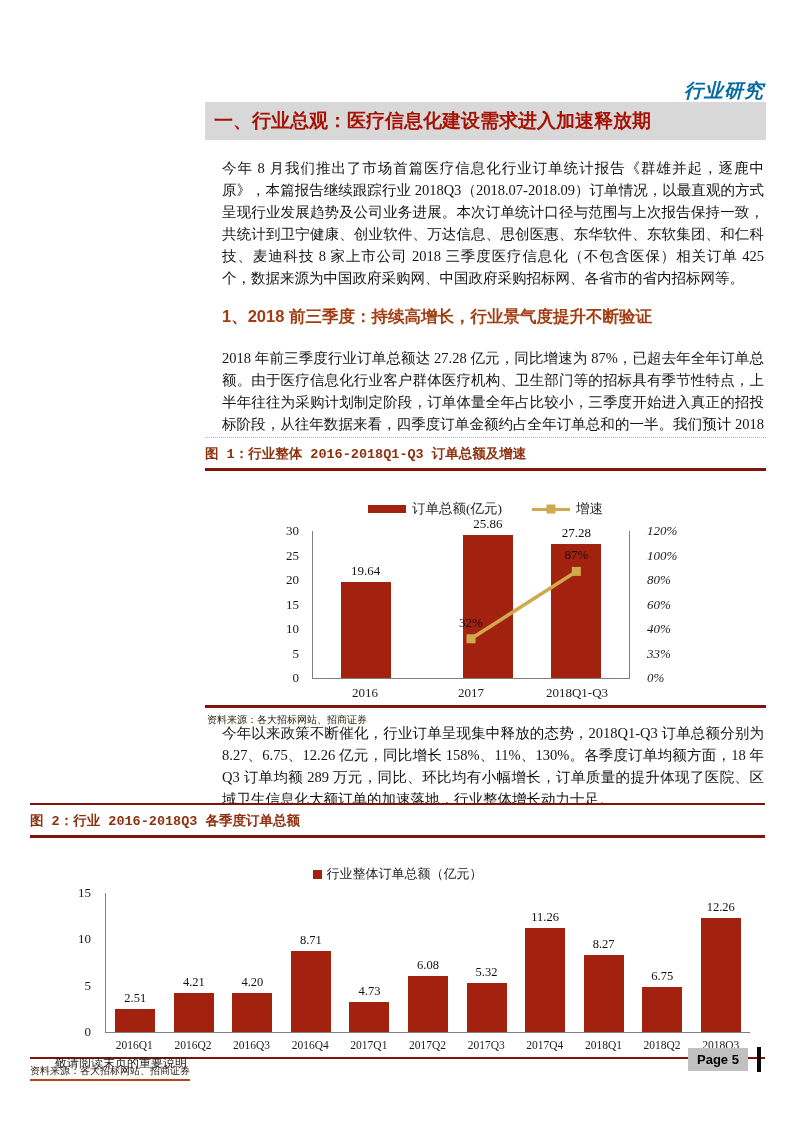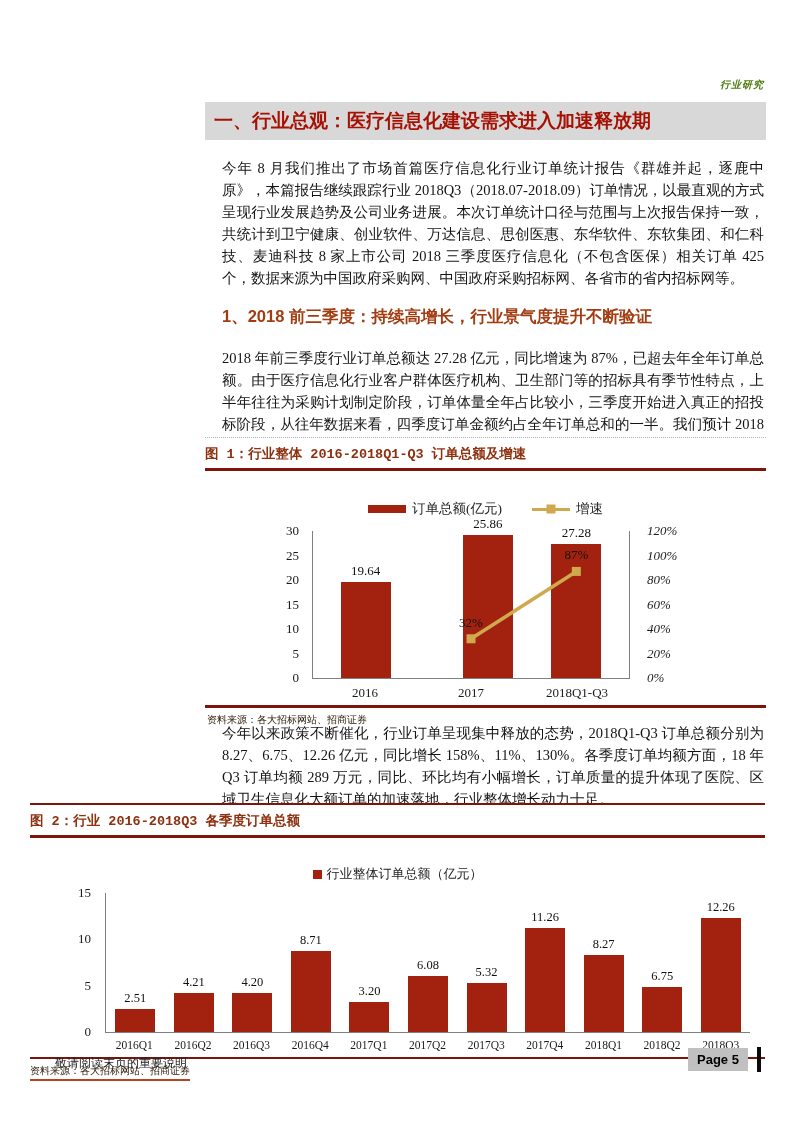--- a/index.html
+++ b/index.html
@@ -1,21 +1,21 @@
 <!DOCTYPE html>
 <html style="--bar-red: #A3220F; --line-gold: #D0A84E; --rule-red: #7E150D;"><head>
 <meta charset="utf-8">
 <style>
   html,body{margin:0;padding:0;background:#fff;}
   .page{position:relative;width:793px;height:1122px;background:#fff;overflow:hidden;
         font-family:"Liberation Serif","DejaVu Serif",serif;color:#111;}
 
   
   .header-right{position:absolute;top:78px;left:640px;width:124px;text-align:right;
-    font-size:10px;font-weight:bold;font-style:italic;color:#4d7c0f;letter-spacing:1px;}
+    font-size:19px;font-weight:bold;font-style:italic;color:#0369a1;letter-spacing:1px;}
 
   
   .banner{position:absolute;top:102px;left:205px;width:552px;height:38px;background:#D8D8D8;
     color:#A61104;font-weight:bold;font-size:19px;line-height:38px;padding-left:9px;
     font-family:"Liberation Sans","DejaVu Sans",sans-serif;}
 
   .para{position:absolute;left:222px;width:542px;font-size:14.5px;line-height:22px;
     text-align:justify;color:#141414;}
   .para1{top:157px;}
   .para2{top:347px;}
@@ -145,21 +145,21 @@
         <svg class="line-svg" viewBox="0 0 316 147" width="316" height="147">
             <polyline points="158,107.8 263.3333333333333,40.425" fill="none" stroke="#D0A84E" stroke-width="3.5"></polyline>
             <rect x="153.5" y="103.3" width="9" height="9" fill="#D0A84E"></rect>
             <rect x="258.8333333333333" y="35.925" width="9" height="9" fill="#D0A84E"></rect>
           </svg>
       <div class="pt-label" style="left: 158px; top: 99.8px;">32%</div>
           <div class="pt-label" style="left: 263.333px; top: 32.425px;">87%</div>
         </div>
       <div class="axis fig1-axis-right">
           <div class="tick tl" style="top: 147px;">0%</div>
-          <div class="tick tl" style="top: 122.5px;">20%</div>
+          <div class="tick tl" style="top: 122.5px;">33%</div>
           <div class="tick tl" style="top: 98px;">40%</div>
           <div class="tick tl" style="top: 73.5px;">60%</div>
           <div class="tick tl" style="top: 49px;">80%</div>
           <div class="tick tl" style="top: 24.5px;">100%</div>
           <div class="tick tl" style="top: 0px;">120%</div>
         </div>
       <div class="x-labels fig1-xl">
           <div class="xlab">2016</div>
           <div class="xlab">2017</div>
           <div class="xlab">2018Q1-Q3</div>
@@ -204,21 +204,21 @@
                 <div class="bar-label c2-label">4.20</div>
               </div>
             </div>
             <div class="slot">
               <div class="bar c2bar" style="height: 80.7127px;">
                 <div class="bar-label c2-label">8.71</div>
               </div>
             </div>
             <div class="slot">
               <div class="bar c2bar" style="height: 29.6533px;">
-                <div class="bar-label c2-label">3.20</div>
+                <div class="bar-label c2-label">4.73</div>
               </div>
             </div>
             <div class="slot">
               <div class="bar c2bar" style="height: 56.3413px;">
                 <div class="bar-label c2-label">6.08</div>
               </div>
             </div>
             <div class="slot">
               <div class="bar c2bar" style="height: 49.2987px;">
                 <div class="bar-label c2-label">5.32</div>

